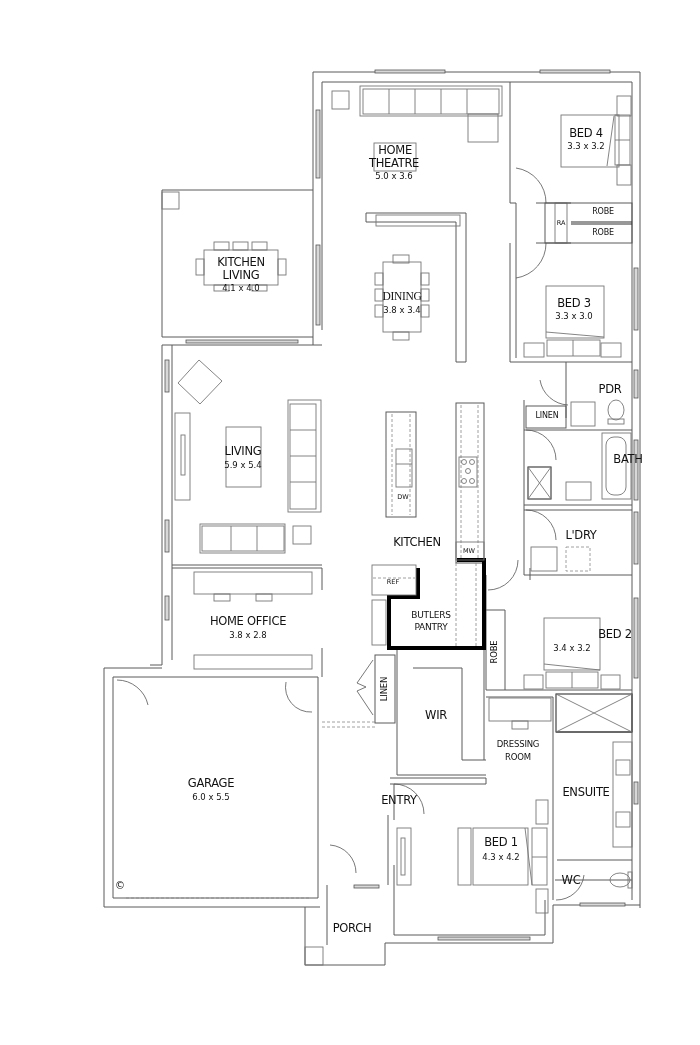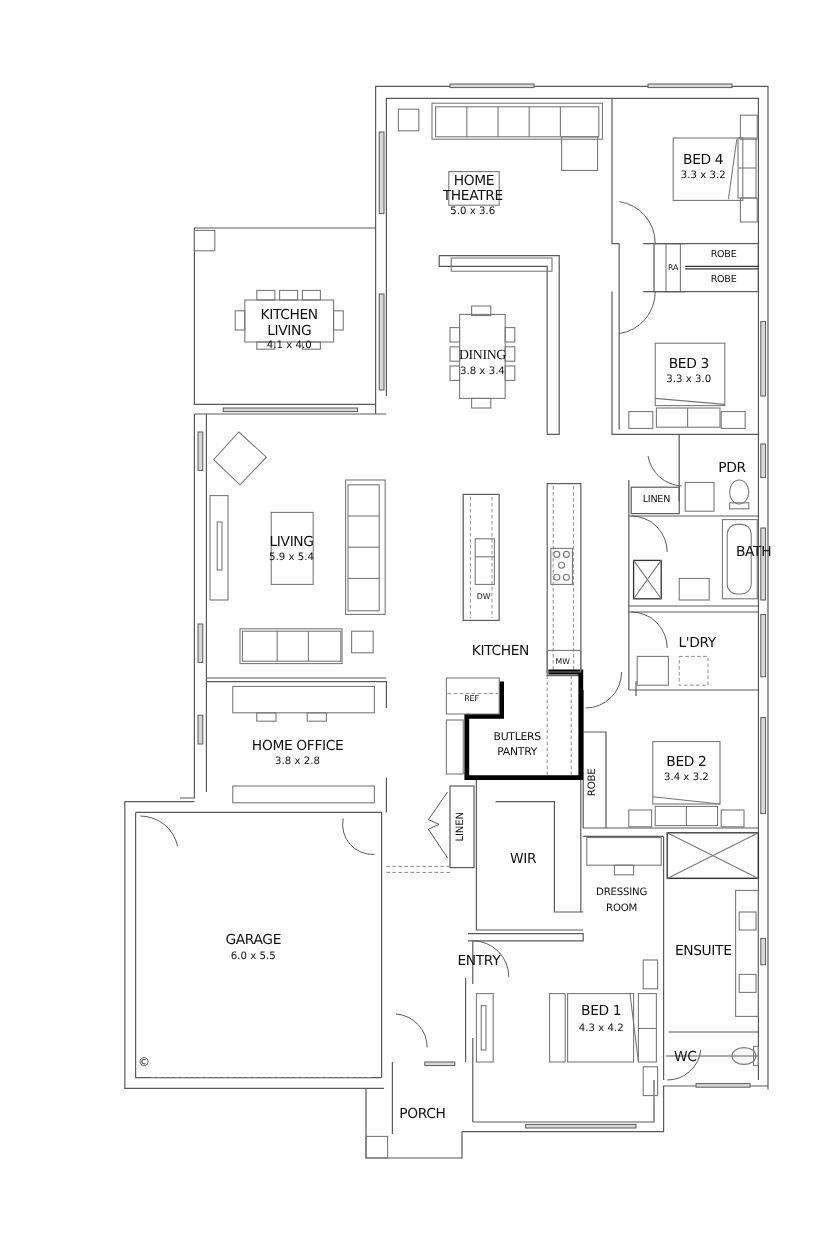--- a/index.html
+++ b/index.html
@@ -318,21 +318,21 @@
   <div class="lbl rn" style="left:200px;top:615px;width:96px;">HOME OFFICE</div>
   <div class="lbl rd" style="left:200px;top:630px;width:96px;">3.8 x 2.8</div>
 </div>
 
 <div>
   <div class="lbl sm" style="left:406px;top:610px;width:50px;font-size:9px;">BUTLERS</div>
   <div class="lbl sm" style="left:406px;top:622px;width:50px;font-size:9px;">PANTRY</div>
 </div>
 
 <div>
-  <div class="lbl rn" style="left:544px;top:628px;width:56px;">BED 2</div>
+  <div class="lbl rn" style="left:544px;top:628px;width:56px;padding-left:43px;">BED 2</div>
   <div class="lbl rd" style="left:544px;top:643px;width:56px;">3.4 x 3.2</div>
 </div>
 
 <div class="lbl sm vert" style="left:480px;top:646px;width:30px;height:12px;font-size:8.5px;">ROBE</div>
 <div class="lbl sm vert" style="left:367px;top:683px;width:36px;height:12px;font-size:8.5px;">LINEN</div>
 <div class="lbl rn" style="left:418px;top:709px;width:36px;">WIR</div>
 
 <div>
   <div class="lbl sm" style="left:490px;top:739px;width:56px;font-size:8.5px;">DRESSING</div>
   <div class="lbl sm" style="left:490px;top:752px;width:56px;font-size:8.5px;">ROOM</div>

